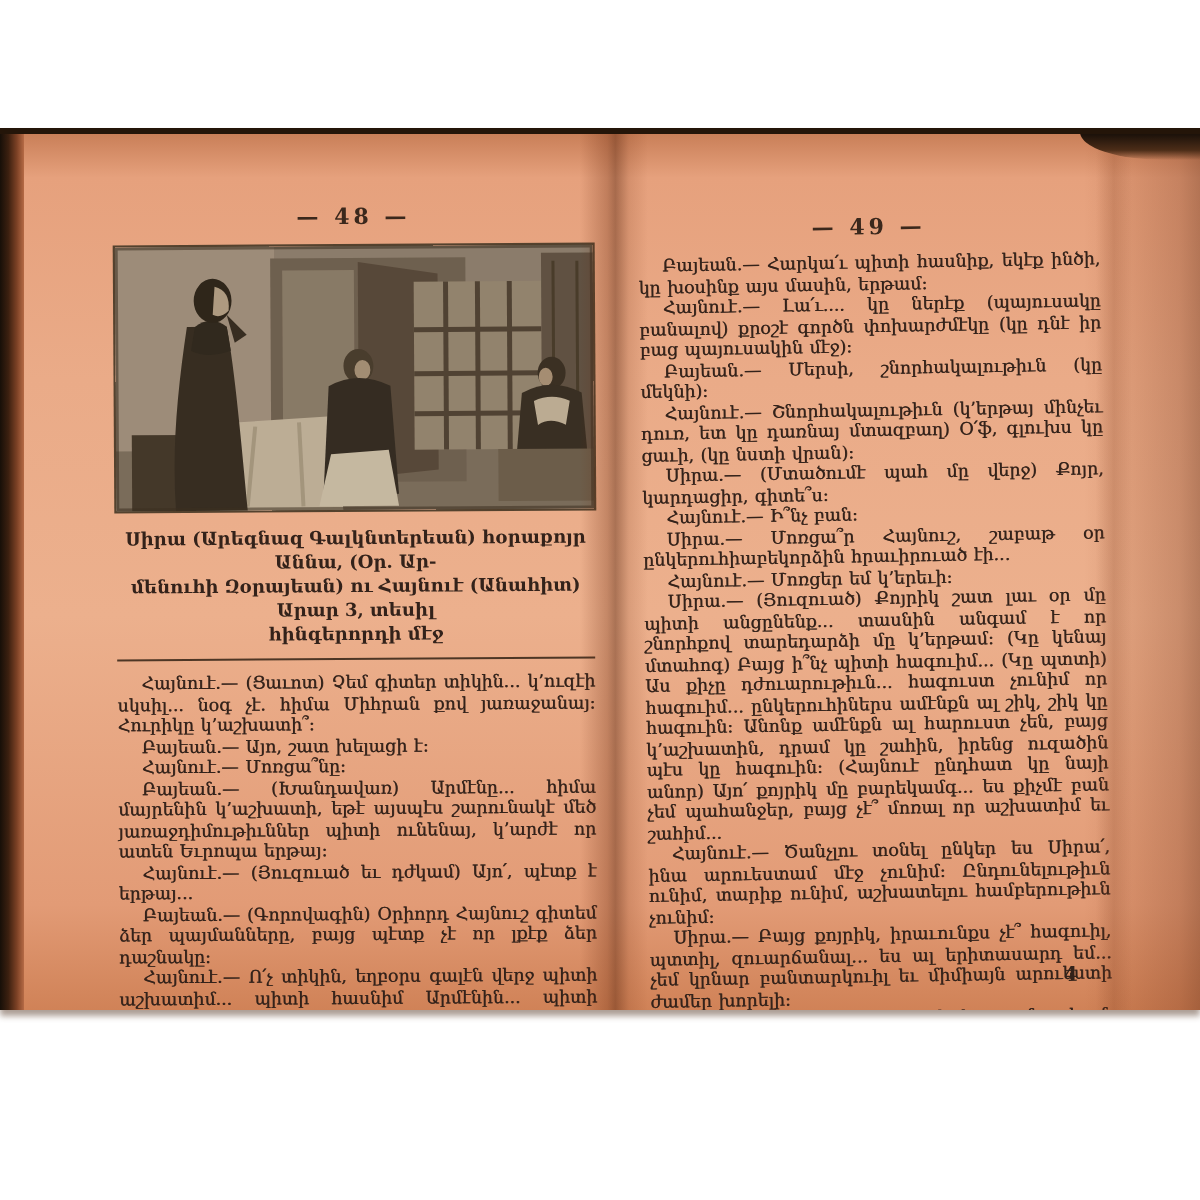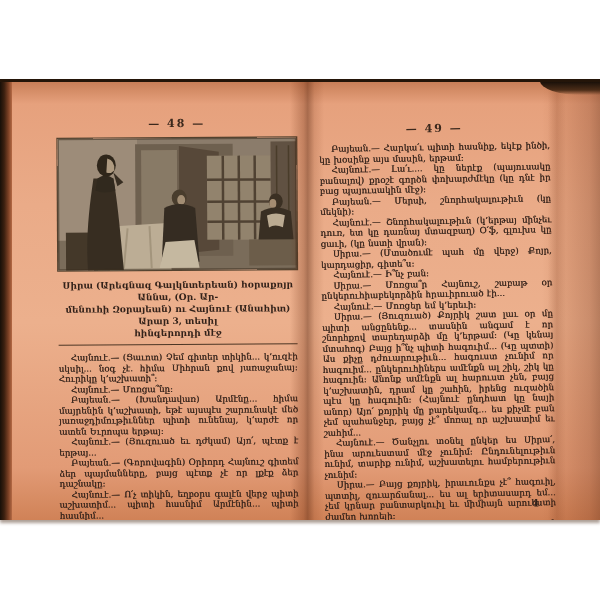--- a/index.html
+++ b/index.html
@@ -2,21 +2,21 @@
 <html><head>
 <meta charset="utf-8">
 <style>
   html,body{margin:0;padding:0;}
   body{
     width:600px;height:600px;position:relative;overflow:hidden;
     background:#ffffff;
     font-family:"DejaVu Serif","DejaVu Sans",serif;
   }
   .book{
-    position:absolute;left:0;top:79px;width:600px;height:438px;
+    position:absolute;left:0;top:64px;width:600px;height:438px;
     background:linear-gradient(180deg,#c97f58 0%,#e6a17d 5%,#eaab88 28%,#ecb08d 55%,#e29b76 88%,#d08257 100%);
     border-top:3px solid #241509;
     box-shadow:0 3px 3px rgba(70,40,20,.45);
     overflow:hidden;
   }
   .cover-left{
     position:absolute;left:0;top:0;width:12px;height:100%;
     background:linear-gradient(90deg,#170f08 0%,#3c2010 35%,#7c4125 70%,#b56a45 100%);
   }
   .gutter{
@@ -127,20 +127,21 @@
 
     <div class="caption">
       <div>Սիրա (Արեգնազ Գալկնտերեան) հօրաքոյր Աննա, (Օր. Ար-</div>
       <div>մենուհի Զօրայեան) ու Հայնուէ (Անահիտ) Արար 3, տեսիլ</div>
       <div>հինգերորդի մէջ</div>
     </div>
     <hr class="caption-rule">
 
     <div class="body-text">
       <p class="para">Հայնուէ.— (Ցաւոտ) Չեմ գիտեր տիկին... կ’ուզէի սկսիլ... նօգ չէ. հիմա Միհրան քով յառաջանայ։ Հուրիկը կ’աշխատի՞։</p>
+      <p class="para">Բայեան.— Այո, շատ խելացի է։</p>
       <p class="para">Հայնուէ.— Մոռցա՞նը։</p>
       <p class="para">Բայեան.— (Խանդավառ) Արմէնը... հիմա մայրենին կ’աշխատի, եթէ այսպէս շարունակէ մեծ յառաջդիմութիւններ պիտի ունենայ, կ’արժէ որ ատեն Եւրոպա երթայ։</p>
       <p class="para">Հայնուէ.— (Յուզուած եւ դժկամ) Այո՛, պէտք է երթայ...</p>
       <p class="para">Բայեան.— (Գորովագին) Օրիորդ Հայնուշ գիտեմ ձեր պայմանները, բայց պէտք չէ որ լքէք ձեր դաշնակը։</p>
       <p class="para">Հայնուէ.— Ո՛չ տիկին, եղբօրս գալէն վերջ պիտի աշխատիմ... պիտի հասնիմ Արմէնին... պիտի հասնիմ...</p>
     </div>
   </div>
 
   <div class="gutter"></div>
 

